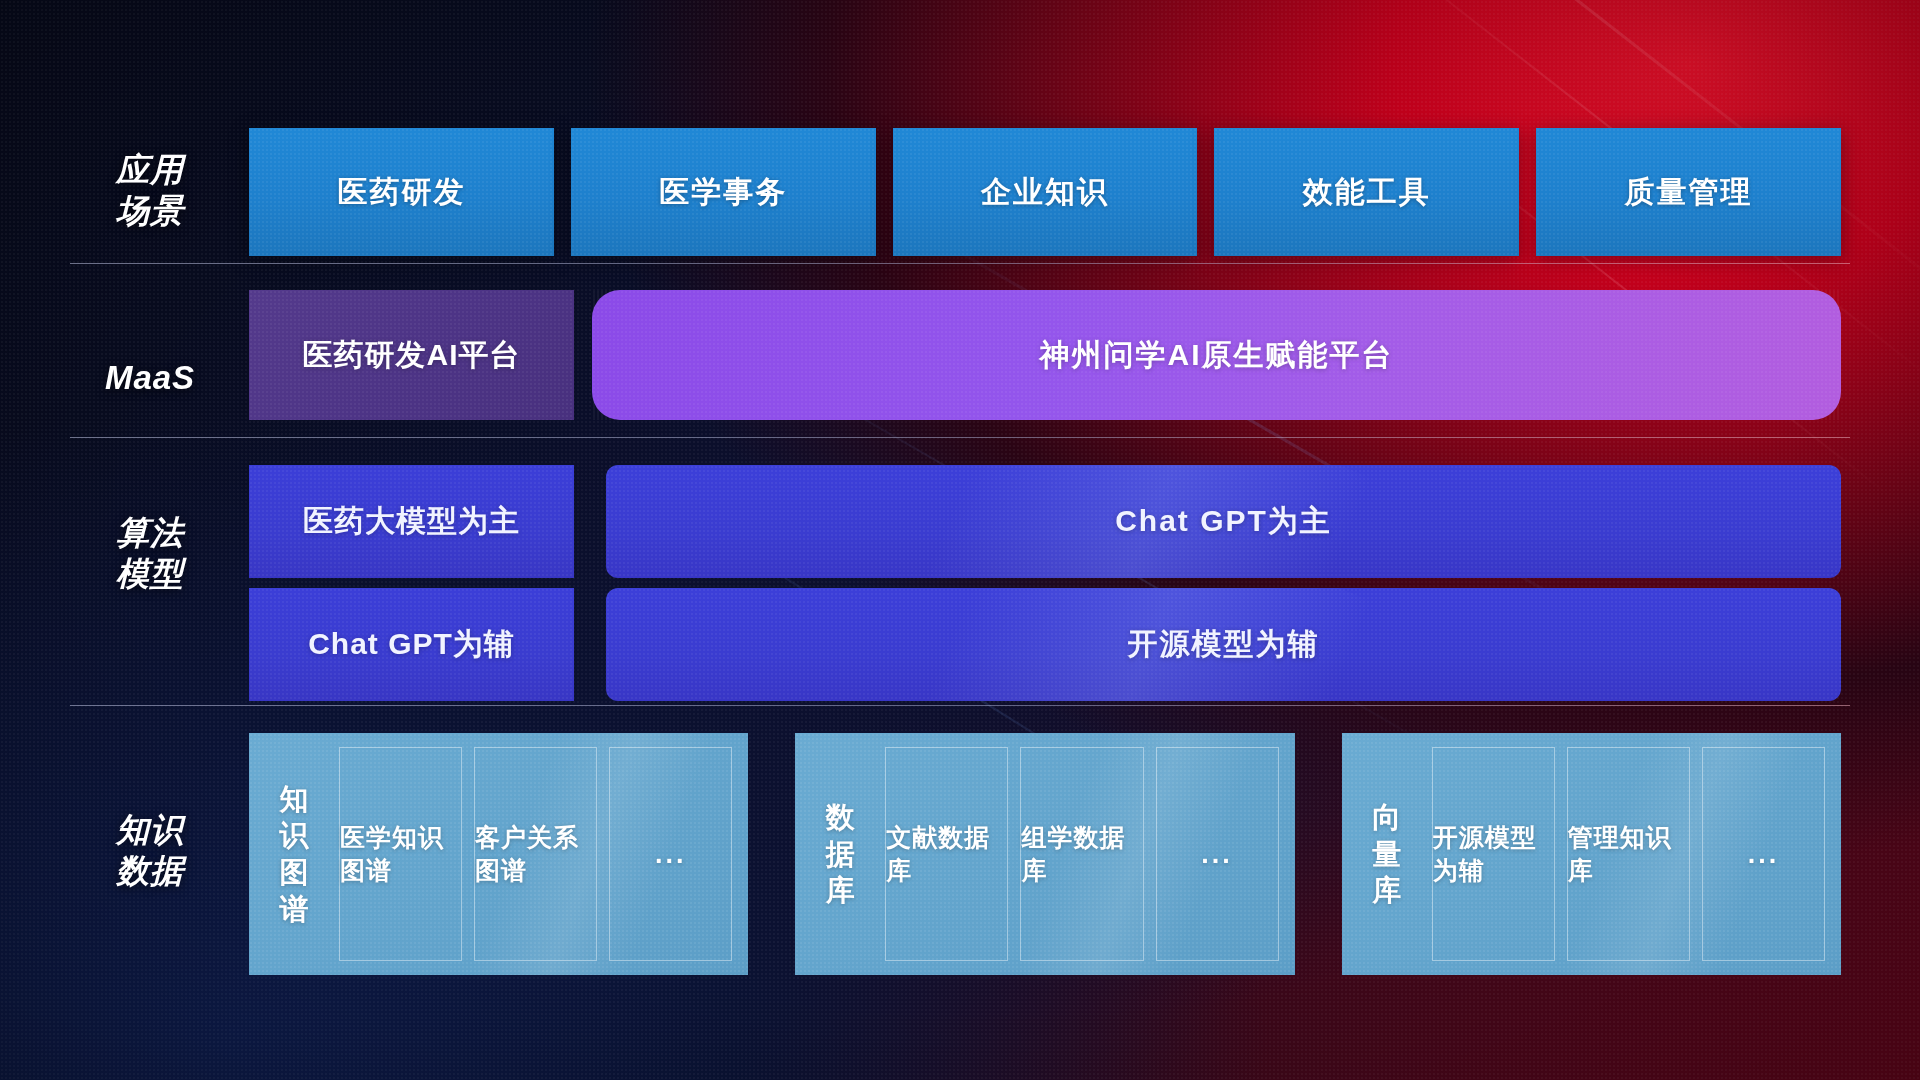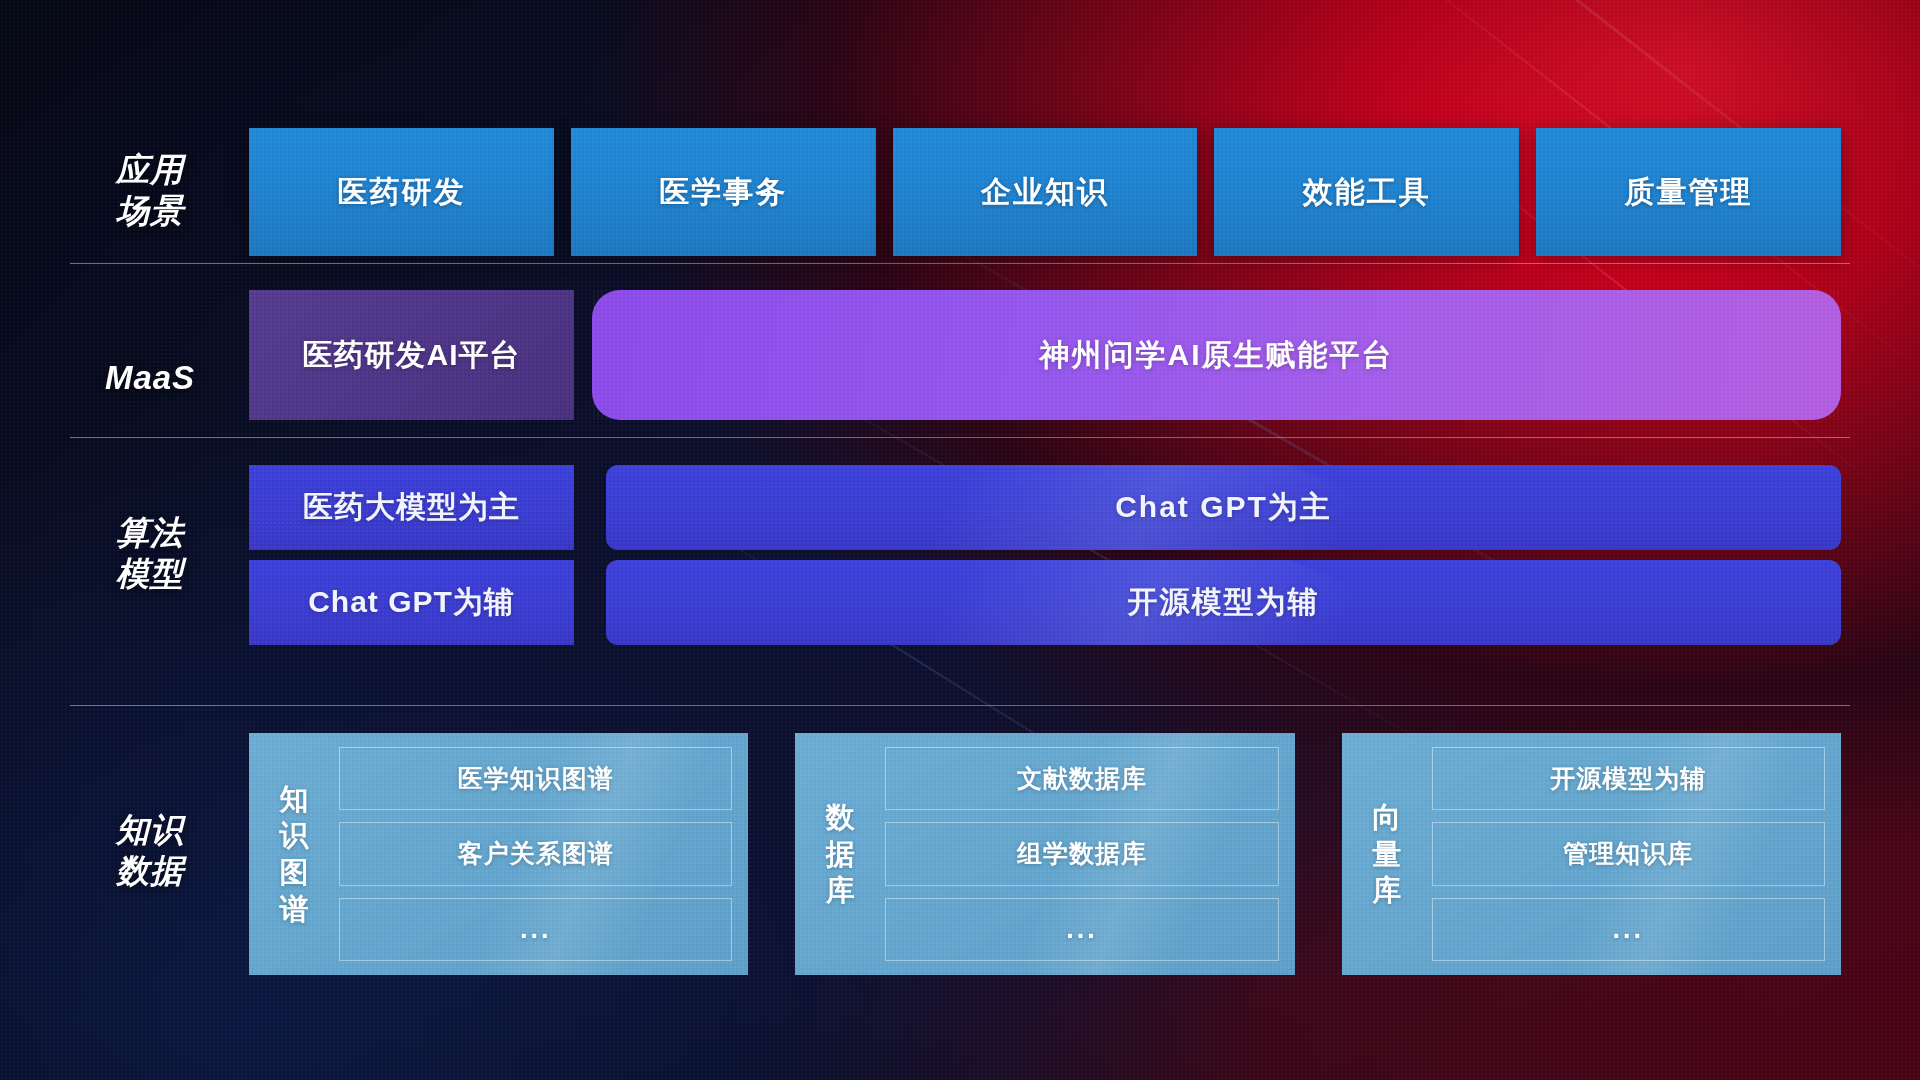--- a/index.html
+++ b/index.html
@@ -141,21 +141,21 @@
   
   .algo-wrap {
     position: absolute;
     top: 465px;
     left: 249px;
     width: 1592px;
   }
   .algo-line {
     display: flex;
     gap: 32px;
-    height: 85px;
+    height: 113px;
     margin-bottom: 10px;
   }
   .algo-line:last-child { margin-bottom: 0; }
   .algo-left {
     width: 325px;
     background: linear-gradient(180deg, #3b3ed8 0%, #3a3ccf 60%, #3836c4 100%);
     display: flex; align-items: center; justify-content: center;
     color: #f1f3ff; font-size: 30px; font-weight: bold; letter-spacing: 1px;
     position: relative;
   }
@@ -222,21 +222,21 @@
     color: #ffffff;
     font-size: 29px;
     font-weight: bold;
     line-height: 1.26;
     position: relative; z-index: 2;
     text-shadow: 0 1px 4px rgba(0,0,0,0.25);
   }
   .kd-items {
     flex: 1;
     display: flex;
-    flex-direction: column;
+    flex-direction: row;
     gap: 12px;
     position: relative; z-index: 2;
   }
   .kd-item {
     flex: 1;
     border: 1px solid rgba(255,255,255,0.42);
     display: flex;
     align-items: center;
     justify-content: center;
     color: #ffffff;

